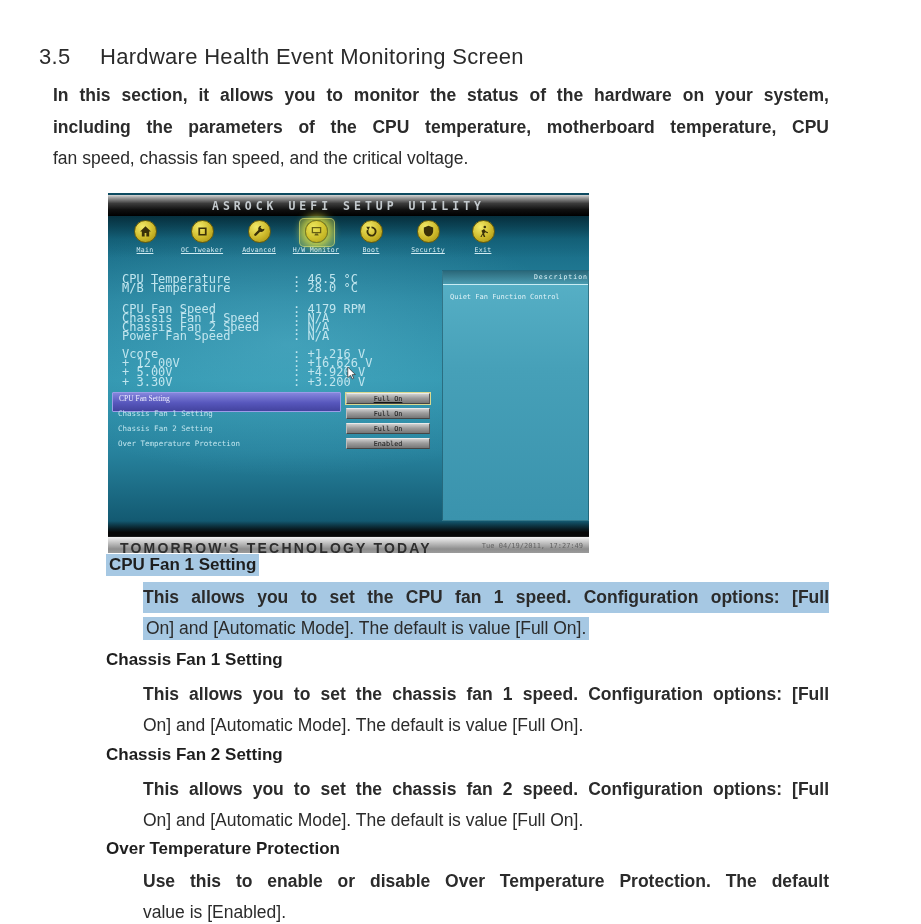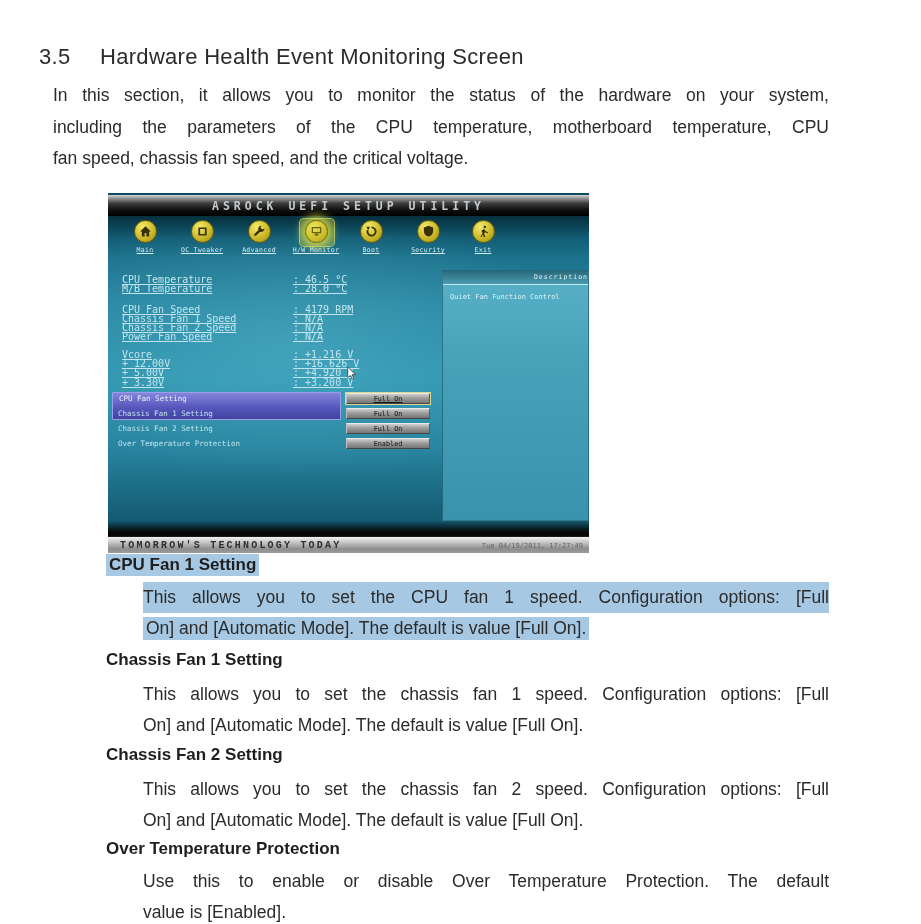--- a/index.html
+++ b/index.html
@@ -4,21 +4,21 @@
 <style>
   html,body{margin:0;padding:0;background:#ffffff;}
   .page{position:relative;width:921px;height:924px;background:#fff;overflow:hidden;
         font-family:"Liberation Sans",sans-serif;color:#262626;}
 
   
   .sec-title{position:absolute;left:39px;top:44px;font-size:22px;color:#2b2b2b;letter-spacing:.3px;}
   .sec-title .num{display:inline-block;min-width:34px;}
   .sec-title .ttl{margin-left:27px;}
   .intro{position:absolute;left:53px;top:80px;width:776px;font-size:17.5px;line-height:31.5px;color:#2b2b2b;}
-  .jline{text-align:justify;text-align-last:justify;}
+  .jline{text-align:justify;text-align-last:justify;font-weight:bold;}
 
   .term{position:absolute;left:106px;font-size:17px;font-weight:bold;color:#1e1e1e;line-height:22px;}
   .defp{position:absolute;left:143px;width:686px;font-size:17.5px;line-height:31px;color:#2b2b2b;}
   .hl{background:#a6c8e3;padding:1px 3px 2px 3px;}
   .hlb{background:#a6c8e3;}
 
   
   .bios{position:absolute;left:108px;top:178px;width:481px;height:360px;overflow:hidden;
         background:
           radial-gradient(ellipse 420px 190px at 38% 42%, rgba(120,210,230,.30), rgba(0,0,0,0) 70%),
@@ -32,51 +32,51 @@
   .menu-item{position:absolute;top:4px;width:56px;text-align:center;cursor:default;}
   .menu-icon{width:21px;height:21px;margin:0 auto;border-radius:50%;
         background:radial-gradient(circle at 35% 28%,#f2ea6a,#cdb92a 55%,#9e8a10);
         border:1px solid #6a5c0a;display:flex;align-items:center;justify-content:center;}
   .menu-icon svg{width:13px;height:13px;display:block;}
   .menu-item.active .menu-icon{box-shadow:0 0 9px 4px rgba(228,228,70,.85);}
   .menu-item.active::before{content:"";position:absolute;left:11px;top:-2px;width:34px;height:27px;
         background:rgba(215,215,55,.28);border:1px solid rgba(235,235,120,.55);border-radius:5px;}
   .menu-label{margin-top:3px;font-size:6.5px;color:#d2ecf3;letter-spacing:.3px;text-decoration:underline;}
 
-  .mon{position:absolute;left:14px;top:82px;width:360px;font-size:10px;color:#c0e5ee;text-decoration:underline;}
+  .mon{position:absolute;left:14px;top:82px;width:360px;font-size:12px;color:#c0e5ee;}
   .mon-row{display:flex;height:9.3px;line-height:9.3px;}
   .mon-row .ml{width:171px;}
   .mon-g2{margin-top:11px;}
   .mon-g3{margin-top:8px;}
 
-  .sel-row{position:absolute;left:4px;top:199px;width:229px;height:28px;line-height:12px;
+  .sel-row{position:absolute;left:4px;top:199px;width:229px;height:20px;line-height:12px;
         background:linear-gradient(180deg,#8585dd 0%,#5757bc 55%,#43439f 100%);
-        border:1px solid #9c9ce8;border-radius:1px;font-size:7.5px;color:#f1f1ff;padding-left:6px;box-sizing:border-box;}
+        border:1px solid #9c9ce8;border-radius:1px;font-size:7.5px;color:#f1f1ff;padding-left:6px;box-sizing:border-box;font-family:Liberation Serif, serif;}
   .set-label{position:absolute;left:10px;font-size:7.5px;color:#c0e5ee;height:10px;line-height:10px;}
   .set-btn{position:absolute;left:238px;width:84px;height:11px;line-height:11px;text-align:center;
         background:linear-gradient(180deg,#cfcfcf 0%,#9d9d9d 45%,#767676 100%);
         border-top:1px solid #e9e9e9;border-bottom:1px solid #454545;border-left:1px solid #bdbdbd;border-right:1px solid #5a5a5a;
         font-size:6.8px;color:#141414;box-sizing:border-box;}
   .set-btn.selected{box-shadow:0 0 0 1px #d9d98f;text-decoration:underline;}
 
   .desc-panel{position:absolute;left:334px;top:77px;width:147px;height:251px;
         background:linear-gradient(180deg,#58b1c7 0%,#46a0b8 40%,#3a93ad 100%);
         border:1px solid rgba(8,50,64,.45);box-sizing:border-box;}
   .desc-head{height:13px;line-height:13px;text-align:right;font-size:6.5px;letter-spacing:1px;color:#dff4f9;
         background:linear-gradient(180deg,rgba(6,44,58,.55),rgba(6,44,58,.15));
         border-bottom:1px solid #c9ecf3;}
   .desc-text{padding:8px 0 0 7px;font-size:7px;color:#def2f7;}
 
   .black-fade{position:absolute;left:0;right:0;top:328px;height:15px;
         background:linear-gradient(180deg,rgba(0,0,0,0),#060606 75%);}
   .bios-footer{position:absolute;left:0;right:0;bottom:0;height:17px;
         background:linear-gradient(180deg,#f2f2f2 0%,#cacaca 30%,#8d8d8d 75%,#9b9b9b 100%);
         border-top:1px solid #1a1a1a;box-sizing:border-box;}
-  .slogan{position:absolute;left:12px;top:3px;font-size:10px;font-weight:bold;letter-spacing:2.2px;color:#2e2e2e;
-        font-family:Liberation Mono, monospace;}
+  .slogan{position:absolute;left:12px;top:3px;font-size:14px;font-weight:bold;letter-spacing:2.2px;color:#2e2e2e;
+        font-family:Liberation Sans, sans-serif;}
   .datetime{position:absolute;right:6px;top:5px;font-size:7px;color:#636363;}
 
   .cursor{position:absolute;left:239px;top:173px;width:9px;height:14px;}
 </style>
 </head>
 <body>
 
 <div class="page">
 
   <div class="sec-title">

